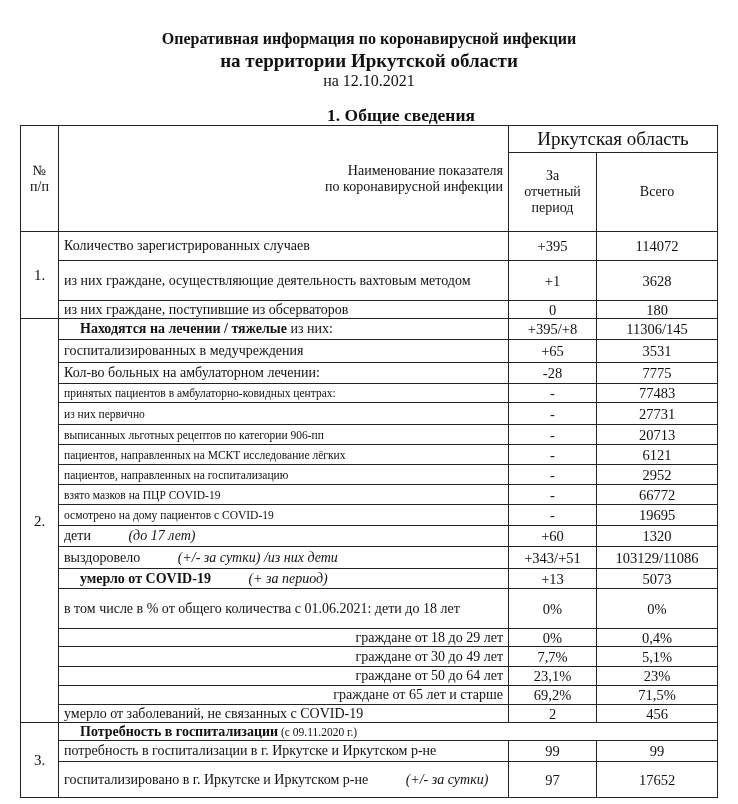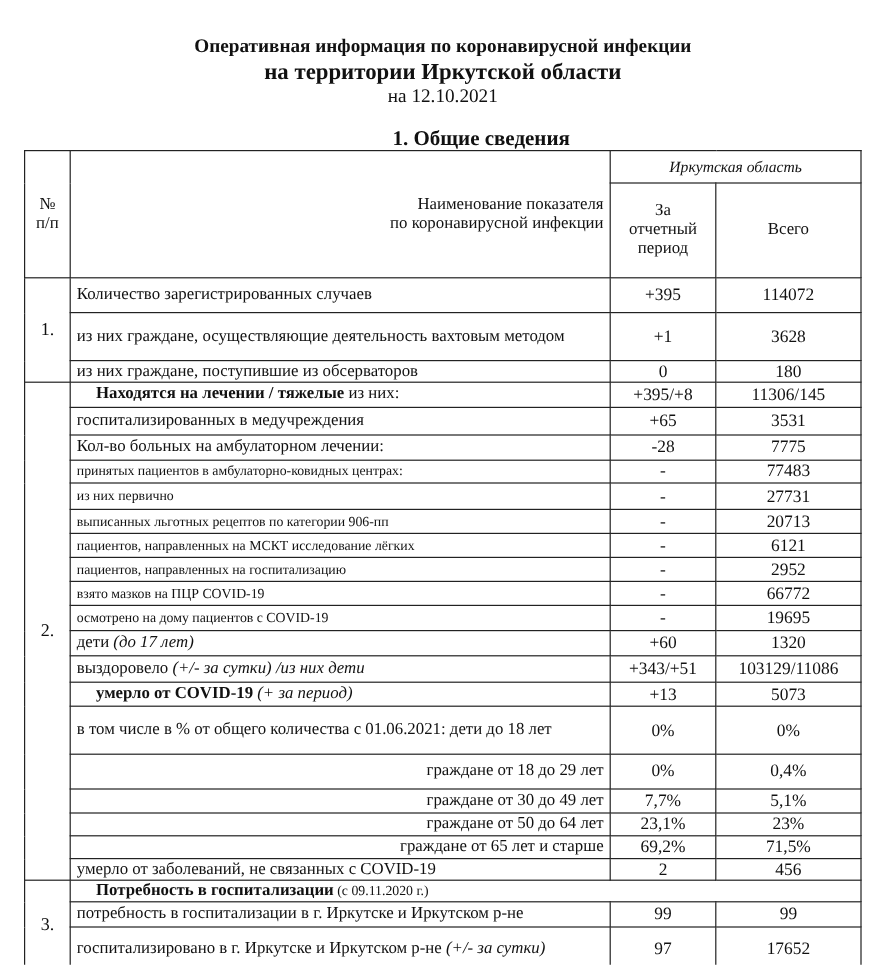--- a/index.html
+++ b/index.html
@@ -12,29 +12,29 @@
   .t4 { top:104px; font-size:17.5px; font-weight:bold; line-height:22px;margin-left:32px; }
 
   table.main { position:absolute; left:20px; top:125px; border-collapse:collapse;
                table-layout:fixed; width:697px; font-size:14px; }
   table.main td, table.main th { border:1px solid #222; padding:0 5px; line-height:16px;
                vertical-align:middle; font-weight:normal; }
   col.c-num { width:38px; }
   col.c-name { width:450px; }
   col.c-per { width:88px; }
   col.c-tot { width:121px; }
-  th.hdr-region { height:26px; font-weight:bold; font-size:13px; text-align:center;font-style:italic; }
+  th.hdr-region { height:26px; font-weight:bold; font-size:19px; text-align:center; }
   th.hdr-num, th.hdr-name, th.hdr-per, th.hdr-tot { text-align:center; }
   th.hdr-name { vertical-align:top; padding-top:39px;text-align:right; }
   th.hdr-per { height:78px; line-height:18px; }
   td.num { text-align:center; font-size:15px; }
   td.v { text-align:center; font-size:14.5px; }
   td.name { text-align:left; }
   .b { font-weight:bold;margin-left:16px; }
-  .i { font-style:italic; }
+  .i { font-style:italic;margin-left:34px; }
   .sm { font-size:11.5px; }
   .j { text-align:justify; text-align-last:left; }
   .r { text-align:right !important; }
 </style>
 </head>
 <body>
 
 <div class="title t1">Оперативная информация по коронавирусной инфекции</div>
 <div class="title t2">на территории Иркутской области</div>
 <div class="title t3">на 12.10.2021</div>
@@ -148,21 +148,21 @@
     <tr style="height:20px">
       <td class="name"><span class="b">умерло от COVID-19</span><span class="i"> (+ за период)</span></td>
       <td class="v">+13</td>
       <td class="v">5073</td>
     </tr>
     <tr style="height:40px">
       <td class="name">в том числе в % от общего количества с 01.06.2021: дети до 18 лет</td>
       <td class="v">0%</td>
       <td class="v">0%</td>
     </tr>
-    <tr style="height:29px">
+    <tr style="height:18px">
       <td class="name r">граждане от 18 до 29 лет</td>
       <td class="v">0%</td>
       <td class="v">0,4%</td>
     </tr>
     <tr style="height:20px">
       <td class="name r">граждане от 30 до 49 лет</td>
       <td class="v">7,7%</td>
       <td class="v">5,1%</td>
     </tr>
     <tr style="height:19px">

